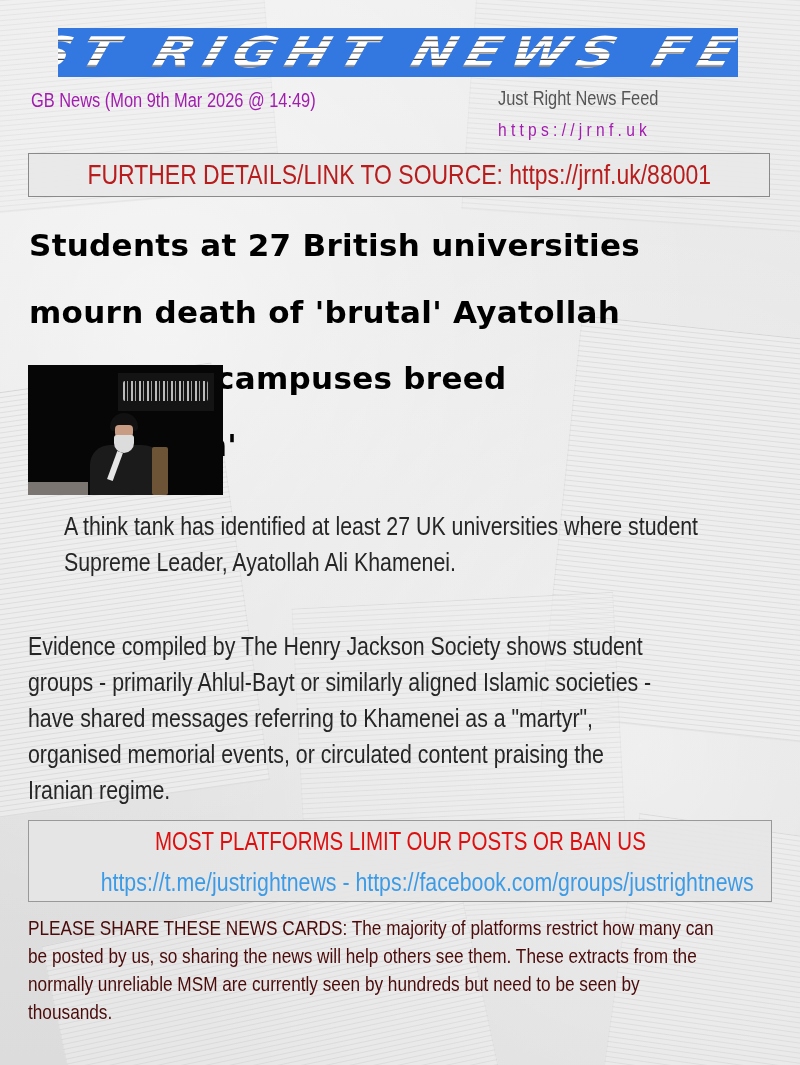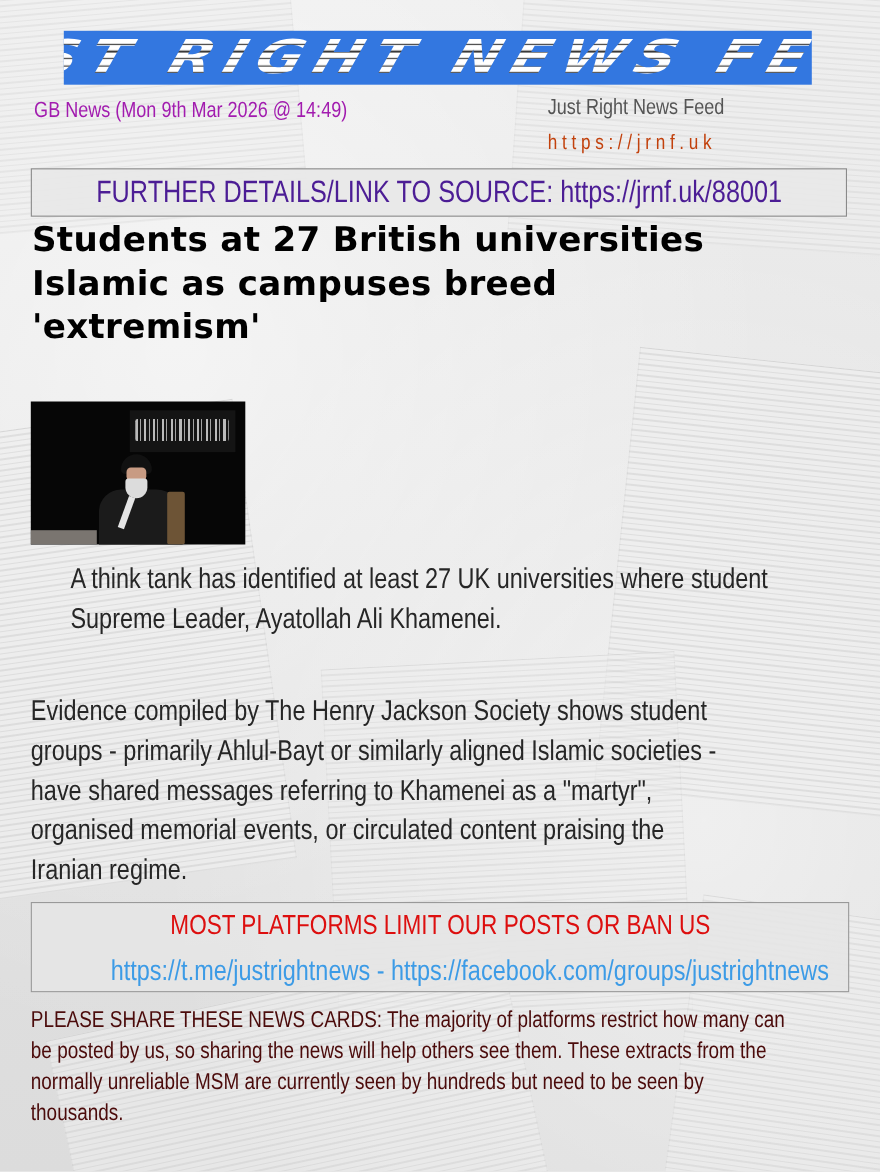--- a/index.html
+++ b/index.html
@@ -33,32 +33,32 @@
     background:repeating-linear-gradient(180deg,#ffffff 0 3px,#cfcfcf 3px 4px,#3a3a3a 4px 5px,#ffffff 5px 7px);
     -webkit-background-clip:text;background-clip:text;color:transparent;
     line-height:49px;}
 
   .cond{display:inline-block;transform-origin:left center;white-space:nowrap;}
 
   .source{position:absolute;left:31px;top:89px;font-size:20px;color:#a21caf;}
   .source .cond{transform:scaleX(0.82);}
   .brand{position:absolute;left:498px;top:87px;font-size:20px;color:#555;}
   .brand .cond{transform:scaleX(0.82);}
-  .brand-url{position:absolute;left:498px;top:119px;font-size:19px;color:#c2410c;letter-spacing:5.2px;}
+  .brand-url{position:absolute;left:498px;top:119px;font-size:19px;color:#a21caf;letter-spacing:5.2px;}
   .brand-url .cond{transform:scaleX(0.82);}
 
   .link-box{position:absolute;left:28px;top:153px;width:742px;height:44px;
     background:rgba(232,232,232,0.92);border:1px solid #8a8a8a;box-sizing:border-box;
     display:flex;align-items:center;justify-content:center;}
-  .link-box .txt{font-size:28px;color:#4c1d95;}
+  .link-box .txt{font-size:28px;color:#b91c1c;}
   .link-box .cond{transform:scaleX(0.82);transform-origin:center center;}
 
   .headline{position:absolute;left:29px;top:199px;width:760px;}
   .headline .line{font-family:"DejaVu Sans",sans-serif;font-weight:bold;font-size:31px;
-    line-height:39.5px;color:#000;white-space:nowrap;letter-spacing:0.3px;}
+    line-height:39.5px;color:#000;white-space:nowrap;letter-spacing:0.3px;margin-top:27px;}
 
   .photo{position:absolute;left:28px;top:365px;width:195px;height:130px;background:#060606;overflow:hidden;}
   .photo .banner-cloth{position:absolute;left:90px;top:8px;width:96px;height:38px;background:#141414;}
   .photo .script{position:absolute;left:95px;top:16px;width:85px;height:20px;
     background:repeating-linear-gradient(90deg,#d8d8d8 0 2px,transparent 2px 4px,#bbb 4px 5px,transparent 5px 8px);
     opacity:.85;border-radius:2px;}
   .photo .turban{position:absolute;left:82px;top:48px;width:28px;height:18px;background:#111;border-radius:14px 14px 4px 4px;}
   .photo .face{position:absolute;left:87px;top:60px;width:18px;height:16px;background:#c89b83;border-radius:4px 4px 8px 8px;}
   .photo .beard{position:absolute;left:86px;top:70px;width:20px;height:18px;background:#dcdcdc;border-radius:3px 3px 10px 10px;}
   .photo .robe{position:absolute;left:62px;top:80px;width:76px;height:60px;background:#1b1b1b;border-radius:20px 24px 0 0;}
@@ -113,20 +113,21 @@
   <div class="brand-url">
     <span class="cond">https://jrnf.uk</span>
   </div>
 
   <div class="link-box">
     <span class="txt"><span class="cond">FURTHER DETAILS/LINK TO SOURCE: https://jrnf.uk/88001</span></span>
   </div>
 
   <div class="headline">
     <div class="line">Students at 27 British universities</div>
+    <div class="line">mourn death of 'brutal' Ayatollah</div>
     <div class="line">Islamic as campuses breed</div>
     <div class="line">'extremism'</div>
   </div>
 
   <div class="photo" title="Ayatollah Khamenei seated before black banner with Arabic calligraphy">
     <div class="banner-cloth"></div>
     <div class="script"></div>
     <div class="robe"></div>
     <div class="chair"></div>
     <div class="collar"></div>

